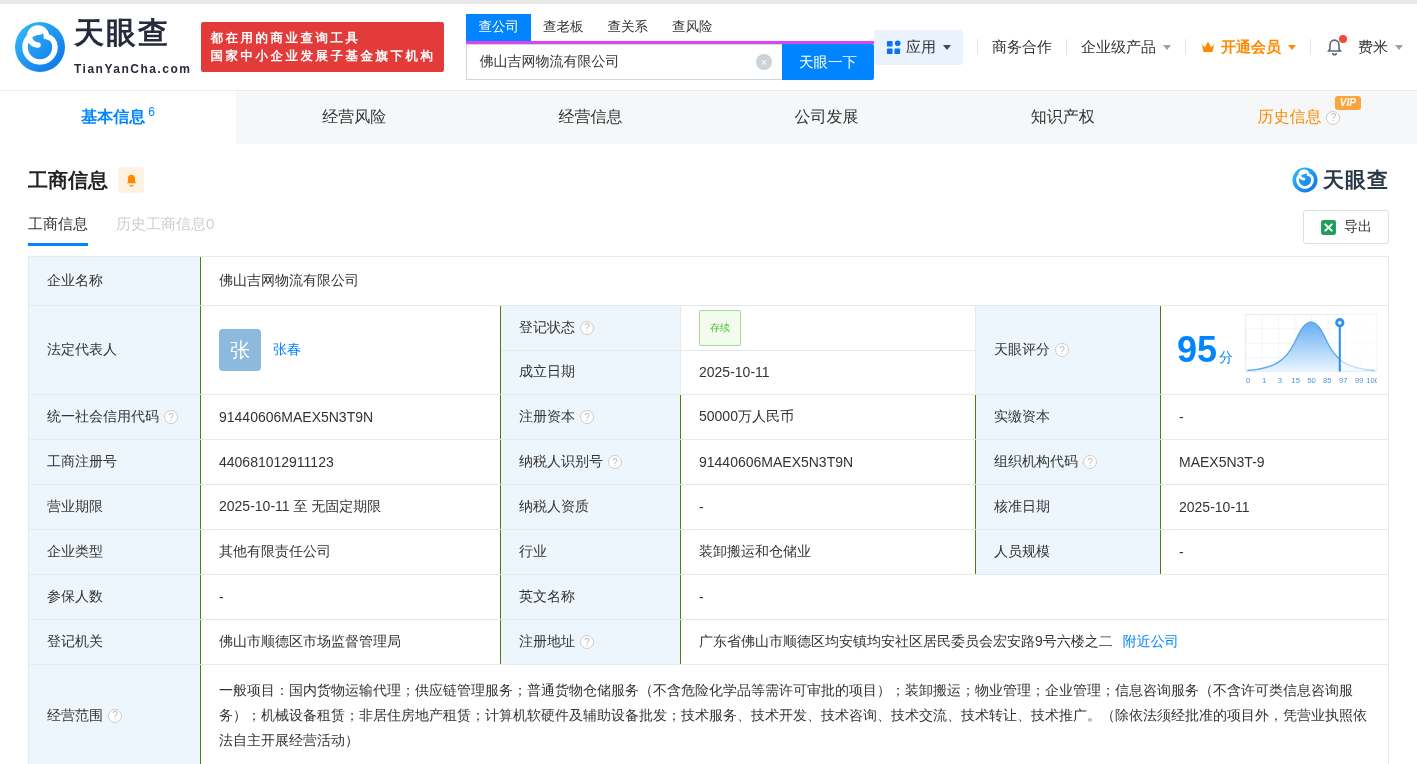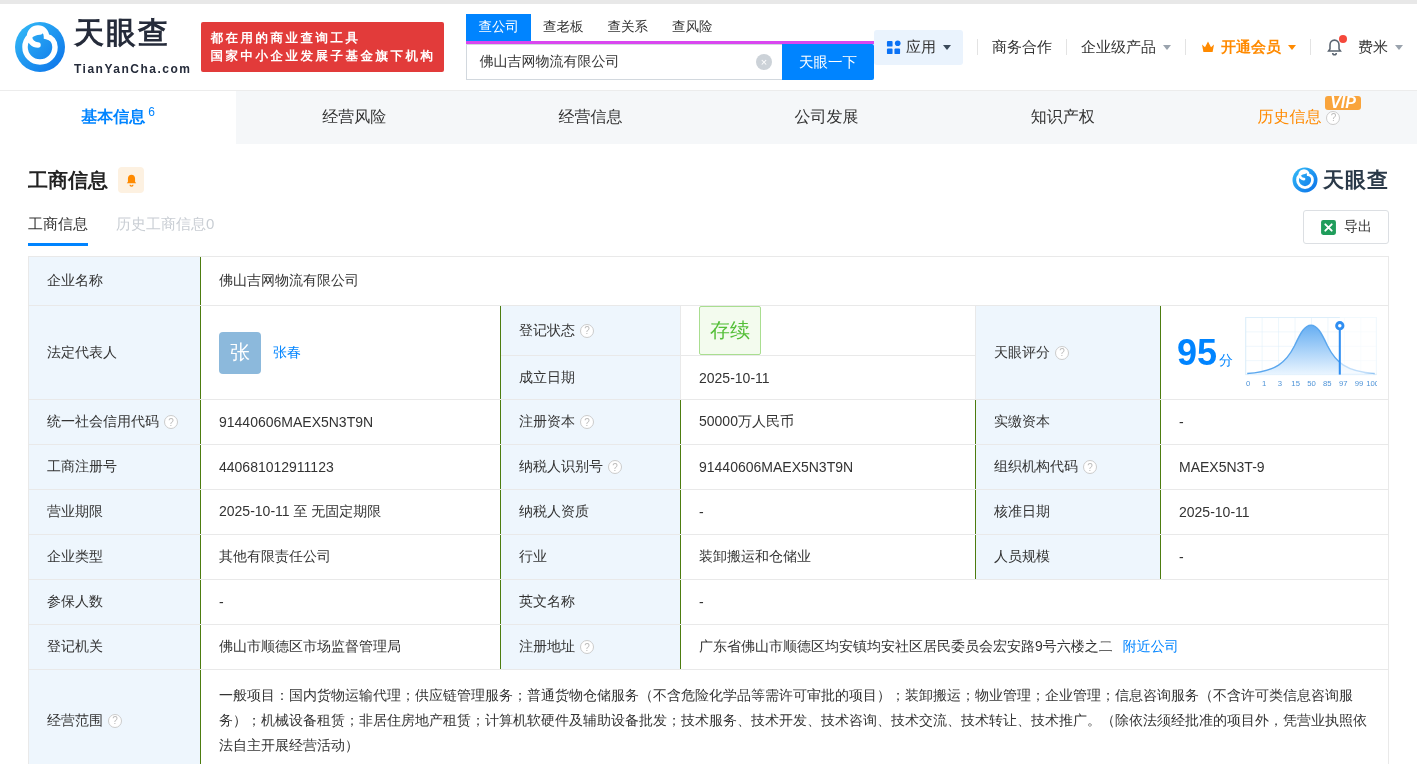--- a/index.html
+++ b/index.html
@@ -44,21 +44,21 @@
   .notif-dot { position:absolute; top:-3px; right:-3px; width:8px; height:8px; background:#f5483b; border-radius:50%; }
 
   
   .main-tabs { height:54px; background:#f5f7f9; border-top:1px solid #ececec; display:flex; }
   .main-tab { flex:1; display:flex; align-items:center; justify-content:center; font-size:16px; color:#333;
      cursor:pointer; position:relative; }
   .main-tab.active { background:#fff; color:#0084ff; font-weight:bold;text-align:right; }
   .tab-count { font-size:12px; color:#0084ff; margin-left:3px; position:relative; top:-6px; font-weight:normal;}
   .main-tab.vip-tab { color:#ff8a00; }
   .vip-badge { position:absolute; top:5px; right:50%; margin-right:-62px; background:#f9a43c; color:#fff;
-     font-size:16px; font-weight:bold; font-style:italic; padding:1px 5px; border-radius:3px; line-height:12px;}
+     font-size:10px; font-weight:bold; font-style:italic; padding:1px 5px; border-radius:3px; line-height:12px;}
   .help { display:inline-flex; width:14px; height:14px; border:1px solid #ccc; border-radius:50%; color:#bbb;
      font-size:10px; align-items:center; justify-content:center; margin-left:5px; flex:none; background:#fff; cursor:pointer;}
   .help::after { content:"?"; }
 
   
   main { padding:0 28px; }
   .section-head { display:flex; align-items:center; margin-top:22px; }
   .section-title { font-size:20px; font-weight:bold; color:#222; }
   .subscribe-bell { width:26px; height:26px; margin-left:10px; background:#fdf1e1; border-radius:4px;
      display:flex; align-items:center; justify-content:center; cursor:pointer; }
@@ -88,21 +88,21 @@
   .mid-stack { width:475px; flex:none; display:flex; flex-direction:column; border-right:1px solid #e9e9e9;}
   .mid-sub { display:flex; flex:1; }
   .mid-sub:first-child { border-bottom:1px solid #e9e9e9; }
   .mid-sub .cell { border-right:1px solid #e9e9e9; min-height:43px;}
   .mid-sub .cell:last-child { border-right:none; }
   .mid-l { width:180px; flex:none; } .mid-v { flex:1; }
   .blue-link { color:#0084ff; cursor:pointer; text-decoration:none; }
   .avatar { width:42px; height:42px; background:#8cb9dc; border-radius:4px; color:#fff; font-size:20px;
      display:flex; align-items:center; justify-content:center; margin-right:12px; cursor:pointer; flex:none;}
   .status-badge { border:1px solid #a9de90; background:#f3fbee; color:#54bf38; padding:10px 10px;
-     border-radius:2px; font-size:20px; }
+     border-radius:2px; font-size:10px; }
   .score-cell { display:flex; align-items:center; padding:0 10px 0 16px; gap:12px; }
   .score-num { font-size:36px; font-weight:bold; color:#0084ff; line-height:1; }
   .score-unit { font-size:14px; color:#0084ff; }
   .scope-cell { align-items:flex-start; padding:13px 18px; line-height:25px; display:block; }
 
   svg { display:block; }
 </style>
 </head>
 <body>
 

